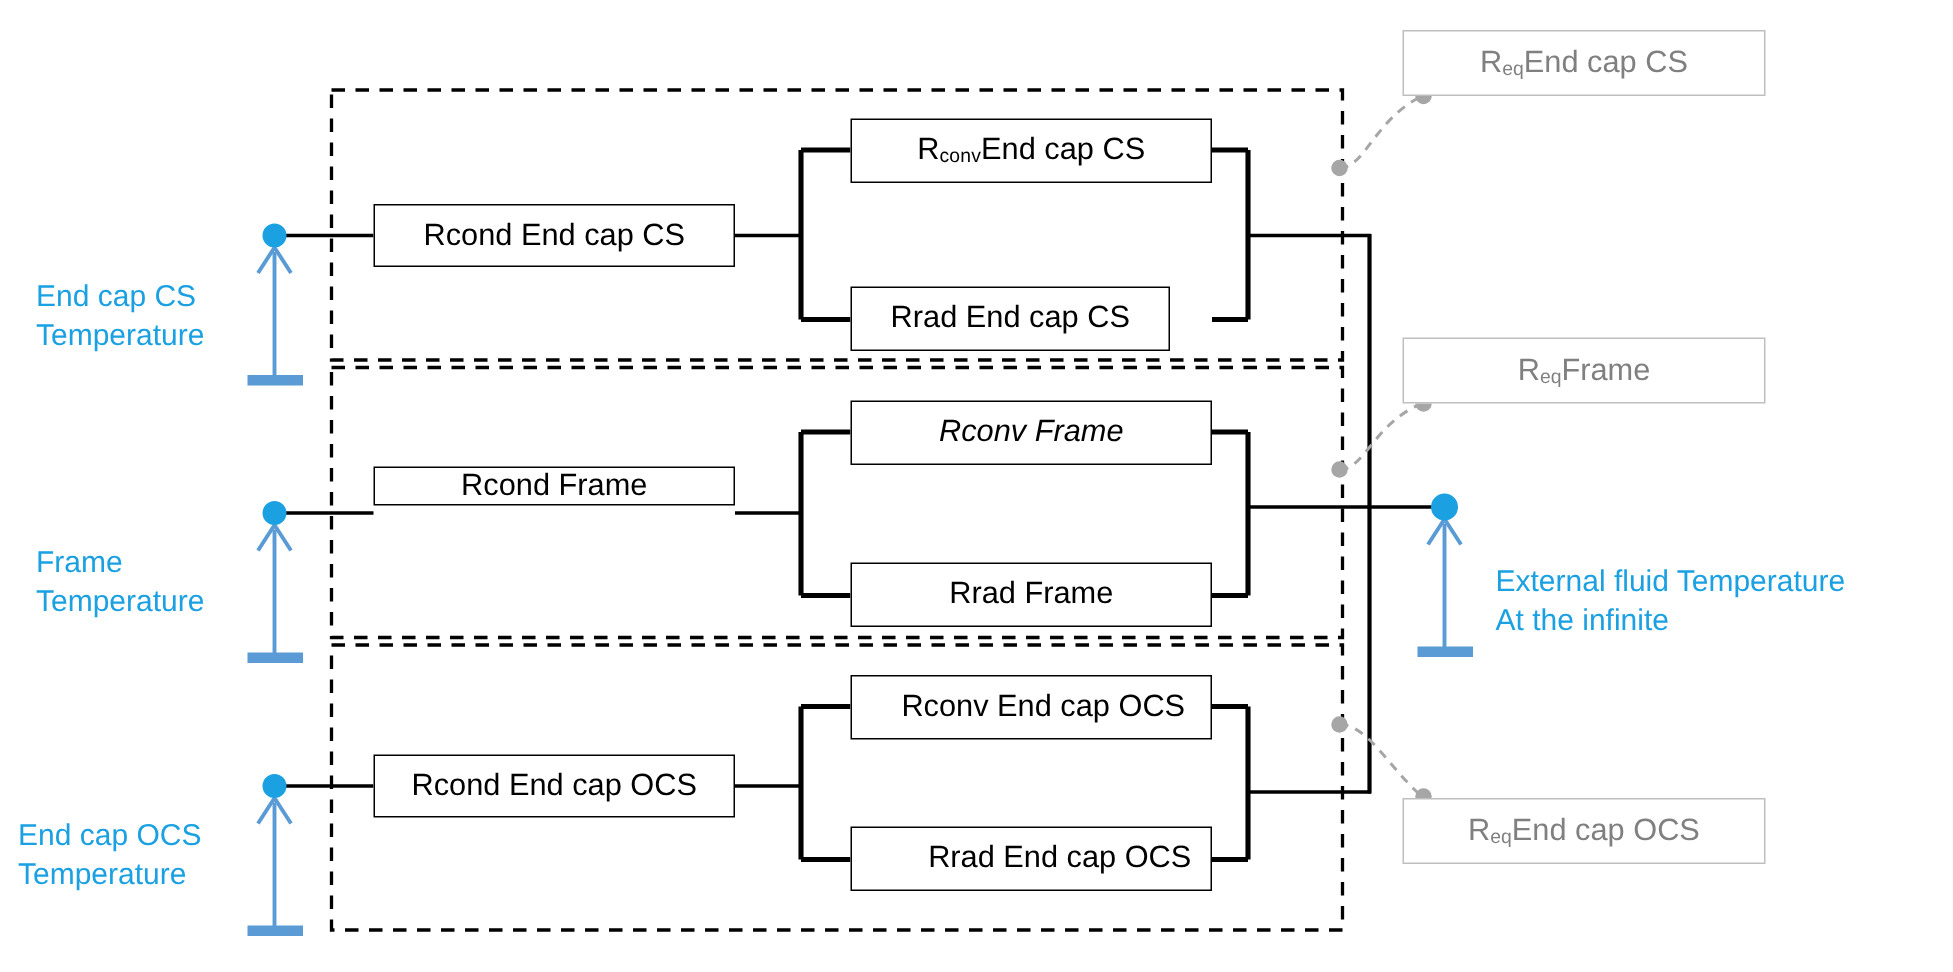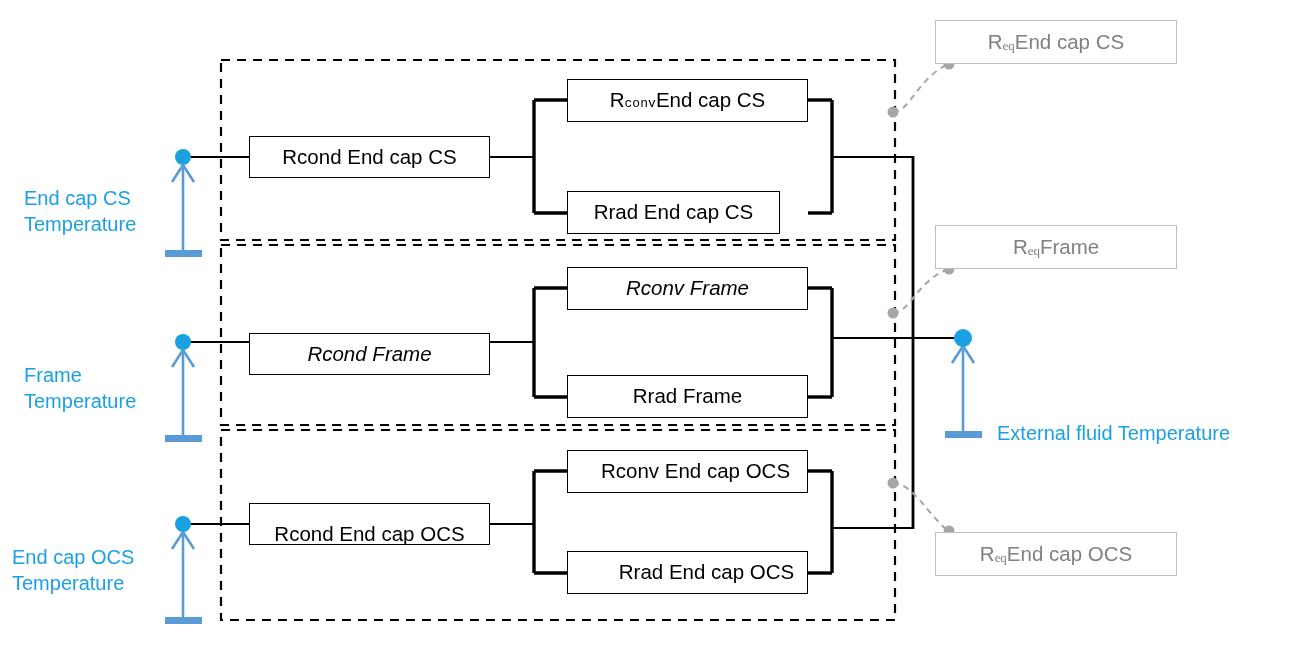--- a/index.html
+++ b/index.html
@@ -35,21 +35,20 @@
     font-size: 20.5px;
     line-height: 1;
     white-space: nowrap;
   }
   .rbox sub {
     font-size: 0.63em;
     vertical-align: baseline;
     position: relative;
     top: 0.33em;
     letter-spacing: 0.1px;
-    font-family: Liberation Mono, monospace;
   }
 
   
   .greybox {
     position: absolute;
     box-sizing: border-box;
     background: #ffffff;
     border: 1.2px solid #bfbfbf;
     display: flex;
     align-items: center;
@@ -57,21 +56,20 @@
     color: #808080;
     font-size: 20.5px;
     line-height: 1;
     white-space: nowrap;
   }
   .greybox sub {
     font-size: 0.63em;
     vertical-align: baseline;
     position: relative;
     top: 0.33em;
-    font-family: Liberation Serif, serif;
   }
 
   
   .tlabel {
     position: absolute;
     color: #1BA1E2;
     font-size: 20px;
     line-height: 1.32;
     white-space: nowrap;
   }
@@ -190,21 +188,21 @@
     <div>End cap CS</div>
     <div>Temperature</div>
   </div>
 
   <div class="greybox" style="left:935px; top:20px; width:242px; height:44px;">
     <span>R</span>
       <sub>eq</sub>
       <span> End cap CS</span>
   </div>
 
-  <div class="rbox" style="left:249px; top:333px; width:241px; height:42px;font-style:italic;">
+  <div class="rbox" style="left:249px; top:311px; width:241px; height:26px;">
     <span>Rcond Frame</span>
   </div>
 
   <div class="rbox" style="left:567px; top:267px; width:241px; height:43px;font-style:italic;">
     <span>Rconv Frame</span>
       <sub></sub>
       <span></span>
   </div>
 
   <div class="rbox" style="left:567px; top:375px; width:241px; height:43px;">
@@ -215,21 +213,21 @@
     <div>Frame</div>
     <div>Temperature</div>
   </div>
 
   <div class="greybox" style="left:935px; top:225px; width:242px; height:44px;">
     <span>R</span>
       <sub>eq</sub>
       <span> Frame</span>
   </div>
 
-  <div class="rbox" style="left:249px; top:503px; width:241px; height:42px;align-items:flex-end;">
+  <div class="rbox" style="left:249px; top:503px; width:241px; height:42px;">
     <span>Rcond End cap OCS</span>
   </div>
 
   <div class="rbox" style="left:567px; top:450px; width:241px; height:43px;padding-left:16px;">
     <span>Rconv End cap OCS</span>
       <sub></sub>
       <span></span>
   </div>
 
   <div class="rbox" style="left:567px; top:551px; width:241px; height:43px;padding-left:38px;">
@@ -240,17 +238,18 @@
     <div>End cap OCS</div>
     <div>Temperature</div>
   </div>
 
   <div class="greybox" style="left:935px; top:532px; width:242px; height:44px;">
     <span>R</span>
       <sub>eq</sub>
       <span> End cap OCS</span>
   </div>
 
-  <div class="tlabel right" style="left:997px; top:375px;margin-top:45px;">
+  <div class="tlabel right" style="left:997px; top:375px;">
     <div>External fluid Temperature</div>
+    <div>At the infinite</div>
   </div>
 
 </div>
 
 </body></html>

